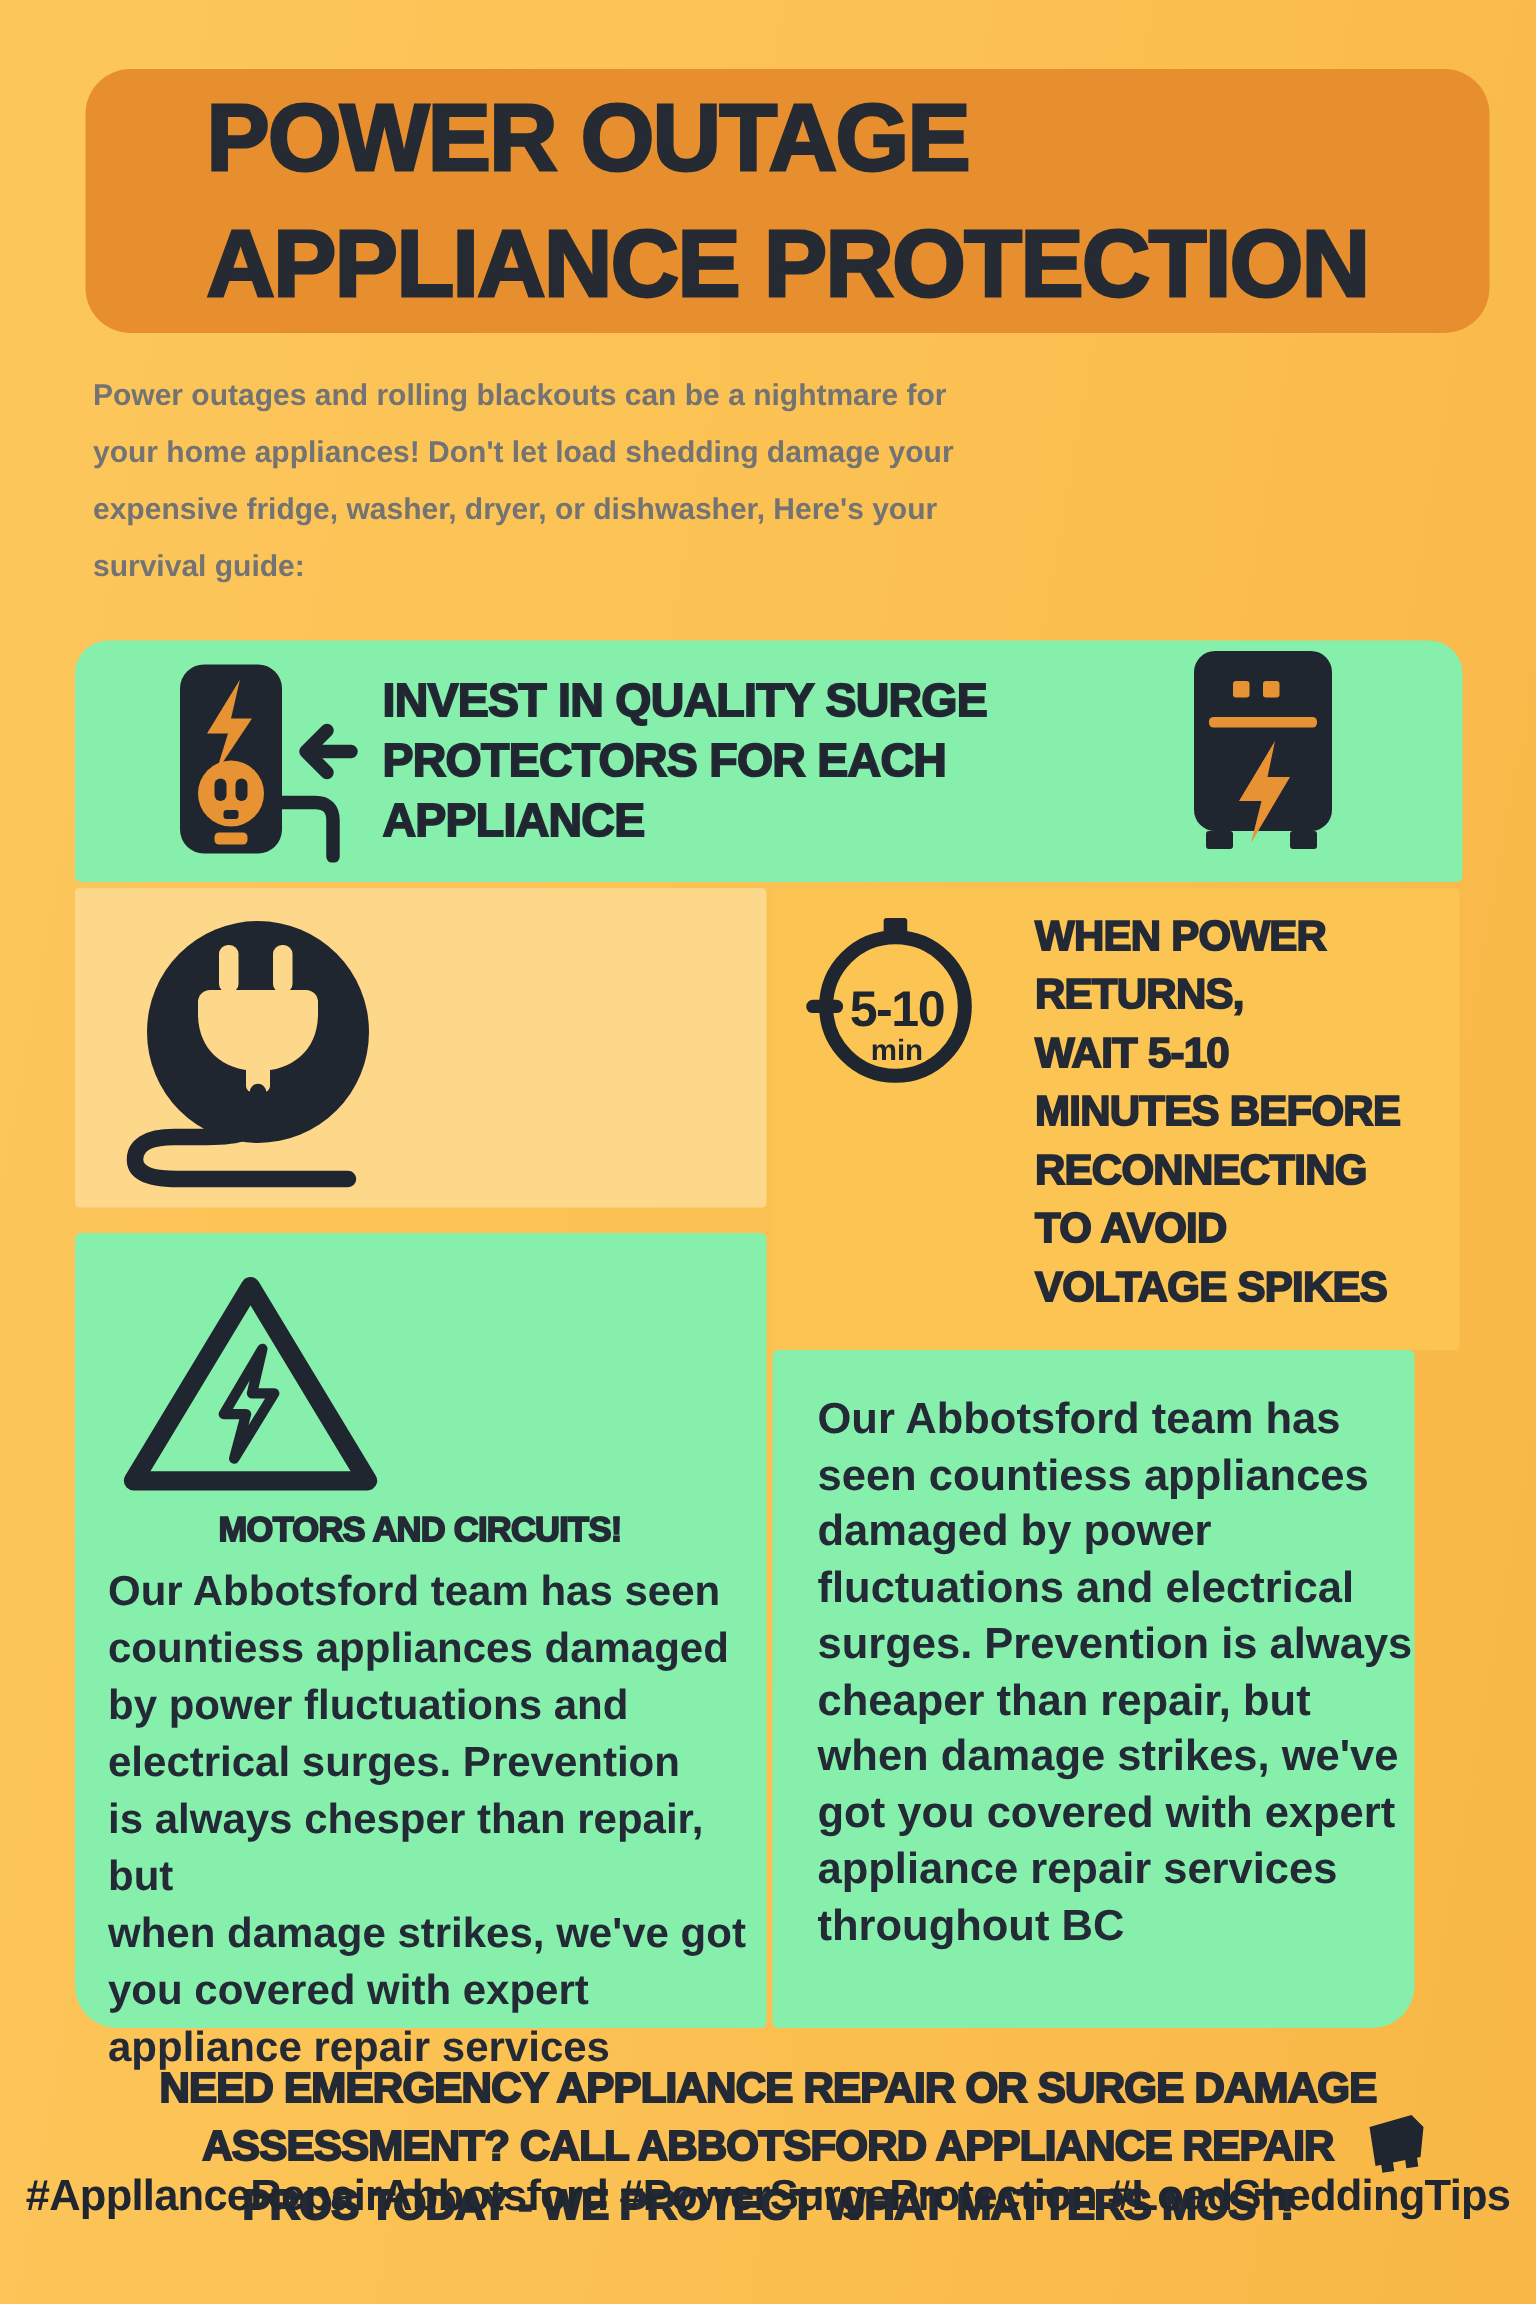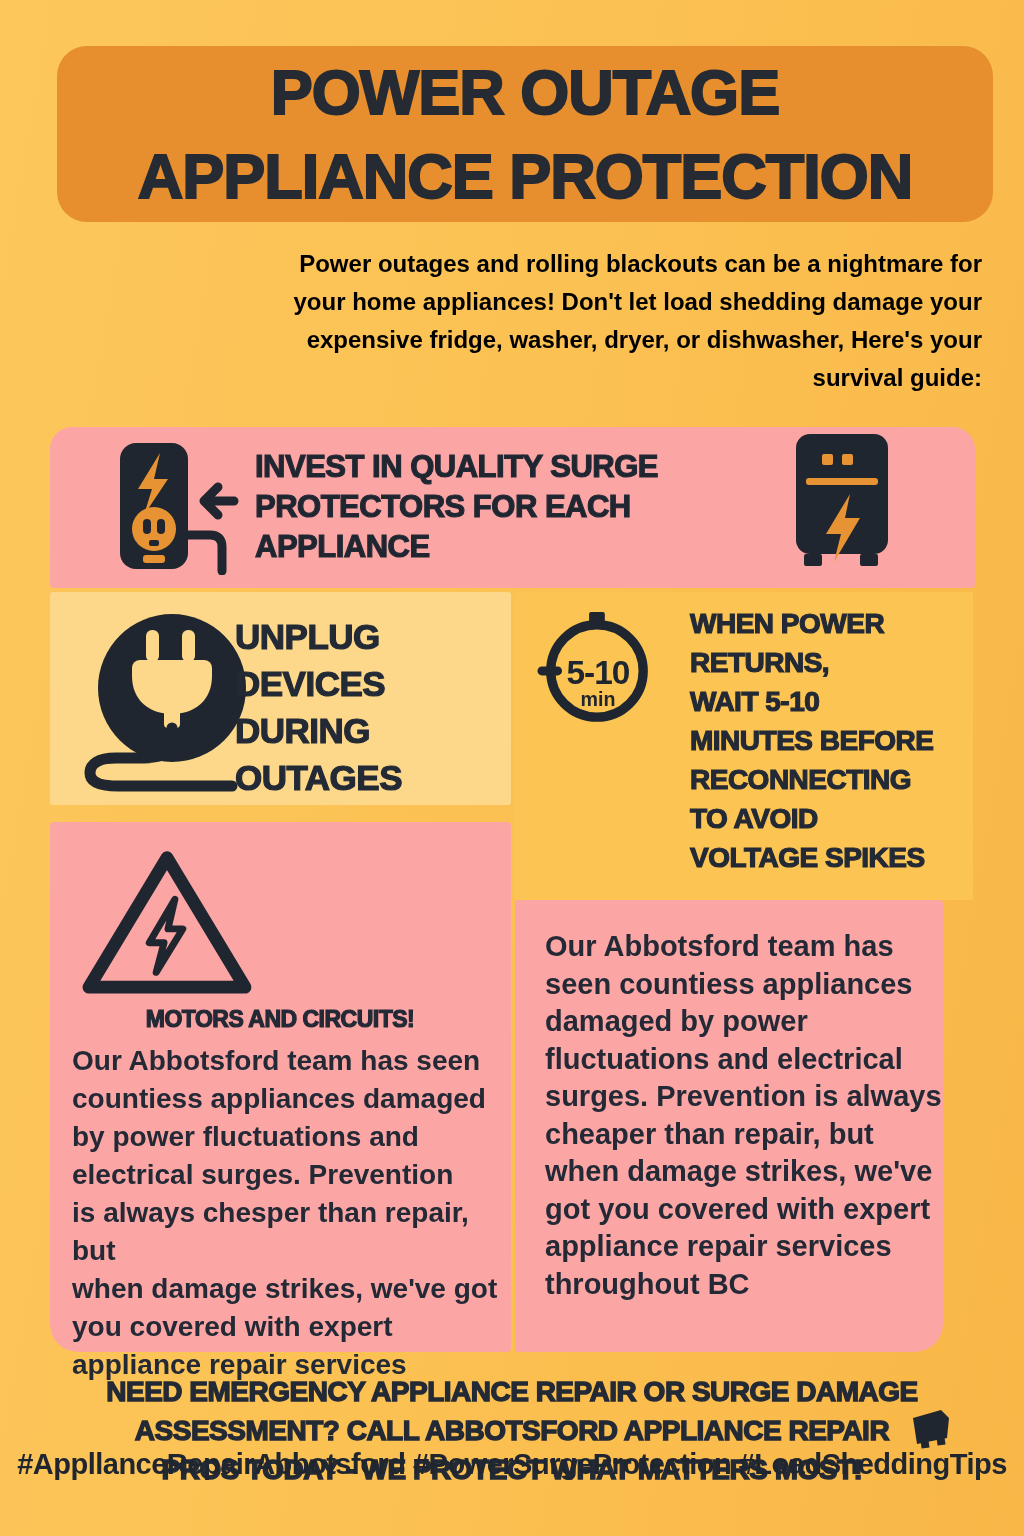--- a/index.html
+++ b/index.html
@@ -9,31 +9,31 @@
     background:linear-gradient(100deg,#fdc75c 0%,#fbc051 55%,#f8b747 100%);
     overflow:hidden;
   }
   .poster{position:relative;width:1024px;height:1536px;color:#232a36;}
   .abs{position:absolute;}
   .preline{white-space:pre-line;}
   .heavy{font-weight:bold;-webkit-text-stroke:1.2px #232a36;letter-spacing:-0.5px;}
   .title-banner{
     left:57px;top:46px;width:936px;height:176px;
     background:#e78e2e;border-radius:30px;
-    display:flex;align-items:center;justify-content:center;text-align:center;
+    display:flex;align-items:center;justify-content:center;
   }
   .title-text{
     font-size:63px;line-height:84px;font-weight:bold;
     -webkit-text-stroke:2px #262b33;letter-spacing:-1px;color:#262b33;
   }
   .intro{
     left:62px;top:245px;width:920px;
-    font-size:24px;line-height:38px;font-weight:bold;color:#000000;text-align:right;
+    font-size:20px;line-height:38px;font-weight:bold;color:#737373;
   }
-  .panel{background:#fca5a5;text-decoration:underline;}
+  .panel{background:#86efac;text-decoration:underline;}
   .invest-box{left:50px;top:427px;width:925px;height:161px;border-radius:22px 22px 4px 4px;}
   .invest-heading{left:255px;top:447px;font-size:31px;line-height:40px;color:#1f2630;}
   .cream-box{left:50px;top:592px;width:461px;height:213px;background:#fdd88a;border-radius:3px;}
   .unplug-heading{left:235px;top:613px;font-size:35px;line-height:47px;}
   .yellow-box{left:515px;top:592px;width:458px;height:308px;background:#fcc553;border-radius:3px;}
   .wait-heading{left:690px;top:604px;font-size:28px;line-height:39px;}
   .brown-box{left:50px;top:822px;width:461px;height:530px;border-radius:4px 4px 4px 28px;}
   .coverage-box{left:515px;top:900px;width:428px;height:452px;border-radius:4px 4px 28px 4px;}
   .cta{
     left:40px;top:1372px;width:944px;text-align:center;
@@ -89,24 +89,20 @@
 
   <div class="abs cream-box">
     <svg class="abs" style="left:22px;top:16px;" width="190" height="185" viewBox="0 0 190 185">
       <circle cx="100" cy="80" r="74" fill="#20262f"></circle>
       <rect x="74" y="22" width="13" height="32" rx="6" fill="#fdd88a"></rect>
       <rect x="110" y="22" width="13" height="32" rx="6" fill="#fdd88a"></rect>
       <path d="M68,52 h64 a8,8 0 0 1 8,8 v8 c0,24 -17,38 -40,38 s-40,-14 -40,-38 v-8 a8,8 0 0 1 8,-8 z" fill="#fdd88a"></path>
       <rect x="92" y="100" width="16" height="20" rx="4" fill="#fdd88a"></rect>
       <path d="M100,120 v12 c0,16 -14,18 -34,18 H44 c-18,0 -26,6 -26,15 s10,13 28,13 h114" stroke="#20262f" stroke-width="11" stroke-linecap="round" fill="none"></path>
     </svg>
-    <div class="heavy preline unplug-heading" style="position:absolute;left:185px;top:21px;">UNPLUG
-DEVICES
-DURING
-OUTAGES</div>
   </div>
 
   <div class="abs yellow-box">
     <svg class="abs" style="left:21px;top:16px;" width="118" height="123" viewBox="0 0 120 125">
       <circle cx="62" cy="64" r="47" stroke="#20262f" stroke-width="9.5" fill="none"></circle>
       <rect x="54" y="4" width="16" height="11" rx="2" fill="#20262f"></rect>
       <path d="M6,64 H22" stroke="#20262f" stroke-width="9" stroke-linecap="round"></path>
       <text x="63" y="77" text-anchor="middle" font-size="34" font-weight="bold" fill="#20262f" letter-spacing="-1">5-10</text>
       <text x="63" y="100" text-anchor="middle" font-size="20" font-weight="bold" fill="#20262f">min</text>
     </svg>

